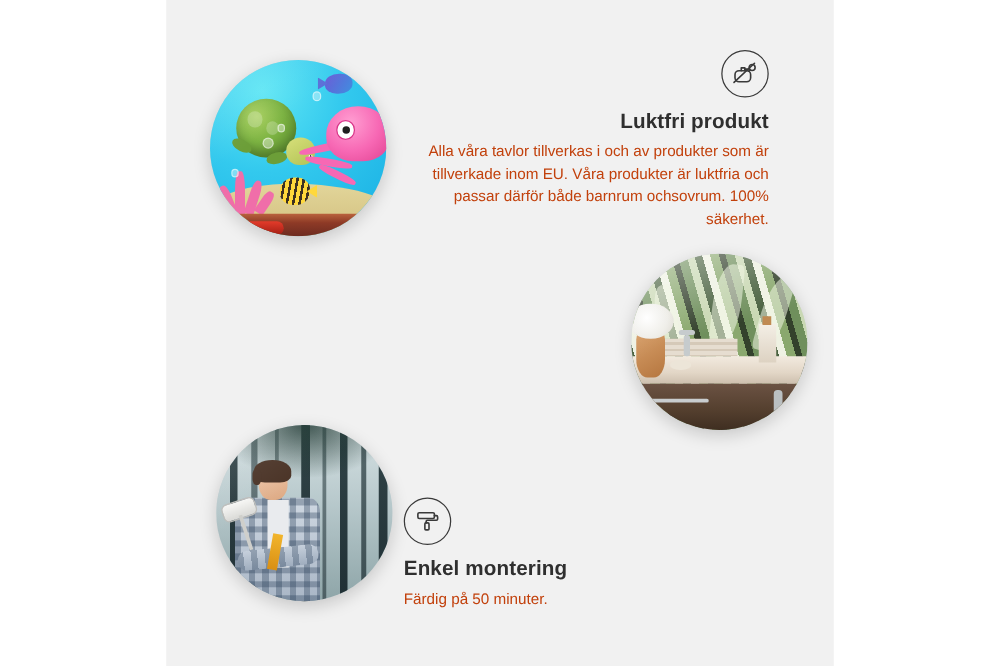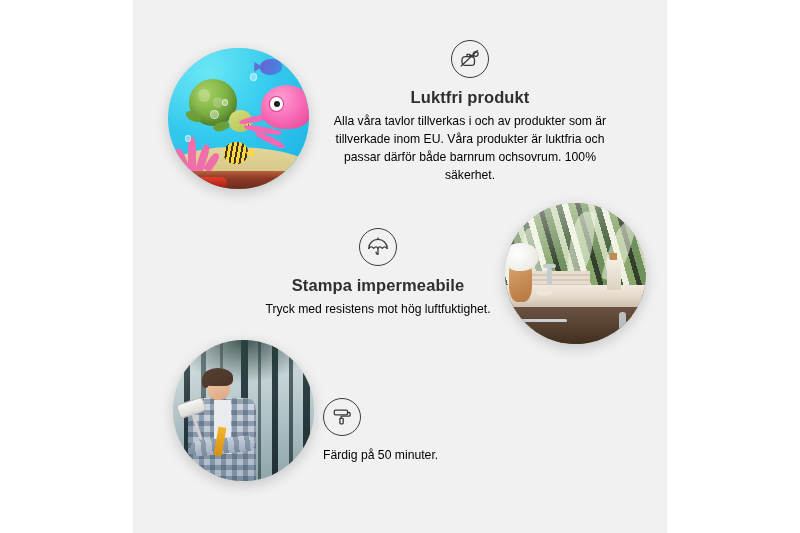--- a/index.html
+++ b/index.html
@@ -323,24 +323,24 @@
     margin: 0 0 5px 0;
     font-size: 16.5px;
     font-weight: 700;
     color: #2f2f2f;
     letter-spacing: .1px;
   }
   .feature .desc {
     margin: 0;
     font-size: 12.2px;
     line-height: 1.48;
-    color: #000000;
-  }
-
-  #feature-odourless { left: 192px; top: 40px; width: 290px; text-align: center; }
+    color: #c2410c;
+  }
+
+  #feature-odourless { left: 192px; top: 40px; width: 290px; text-align: right; }
   #feature-waterproof { left:  75px; top: 228px; width: 340px; text-align: center; }
   #feature-assembly  { left: 190px; top: 398px; width: 290px; text-align: left; }
 
   #feature-waterproof .icon-wrap { display:flex; justify-content:center; }
   #feature-waterproof .title { font-size: 16.5px; }
   #feature-waterproof .desc  { font-size: 12.2px; }
 
   .icon-circle {
     width: 38px; height: 38px;
     border-radius: 50%;
@@ -408,36 +408,20 @@
             <circle cx="17.7" cy="7" r="2.4"></circle>
             <path d="M15.9 8.6 15 10"></path>
             <path d="M3.2 18.9 L19.6 3.6"></path>
           </svg>
         </span>
       </div>
       <p class="title">Luktfri produkt</p>
       <p class="desc">Alla våra tavlor tillverkas i och av produkter som är tillverkade inom EU. Våra produkter är luktfria och passar därför både barnrum ochsovrum. 100% säkerhet.</p>
     </div>
 
-    <div class="feature" id="feature-waterproof">
-      <div class="icon-wrap">
-        <span class="icon-circle">
-          <svg width="24" height="24" viewBox="0 0 24 24" fill="none" stroke="#3a3a3a" stroke-width="1.3" stroke-linecap="round" stroke-linejoin="round">
-            <path d="M2.8 13.4 C2.8 8.3 6.9 4.4 12 4.4 C17.1 4.4 21.2 8.3 21.2 13.4"></path>
-            <path d="M2.8 13.4 C4.4 11.4 6.2 11.4 7.7 13.4 C9.3 11.4 11 11.4 12 13.4
-                     C13 11.4 14.7 11.4 16.3 13.4 C17.8 11.4 19.6 11.4 21.2 13.4"></path>
-            <path d="M12 13.4 V19.1"></path>
-            <path d="M12 19.1 a1.9 1.9 0 0 1 -1.9 -1.9"></path>
-            <path d="M12 4.4 V2.9"></path>
-          </svg>
-        </span>
-      </div>
-      <p class="title">Stampa impermeabile</p>
-      <p class="desc">Tryck med resistens mot hög luftfuktighet.</p>
-    </div>
 
     <div class="photo" id="photo-bathroom">
       <div class="inner">
         <div class="bath-wall"></div>
         <div class="bath-leaf l1"></div>
         <div class="bath-leaf l2"></div>
         <div class="bath-leaf l3"></div>
         <div class="bath-backsplash"></div>
         <div class="bath-counter"></div>
         <div class="bath-tap"></div>
@@ -483,17 +467,18 @@
       <div class="icon-wrap">
         <span class="icon-circle">
           <svg width="24" height="24" viewBox="0 0 24 24" fill="none" stroke="#3a3a3a" stroke-width="1.3" stroke-linecap="round" stroke-linejoin="round">
             <rect x="4.3" y="5.2" width="13.2" height="4.6" rx="1.1"></rect>
             <path d="M17.5 7.5 h1.6 a1 1 0 0 1 1 1 v1.7 a1 1 0 0 1 -1 1 h-7.2
                      a1 1 0 0 0 -1 1 v1.1"></path>
             <rect x="9.9" y="13.3" width="3.3" height="5.6" rx="0.8"></rect>
           </svg>
         </span>
       </div>
+      <p class="title">Enkel montering</p>
       <p class="desc">Färdig på 50 minuter.</p>
     </div>
 
   </div>
 </div>
 
 </body></html>

